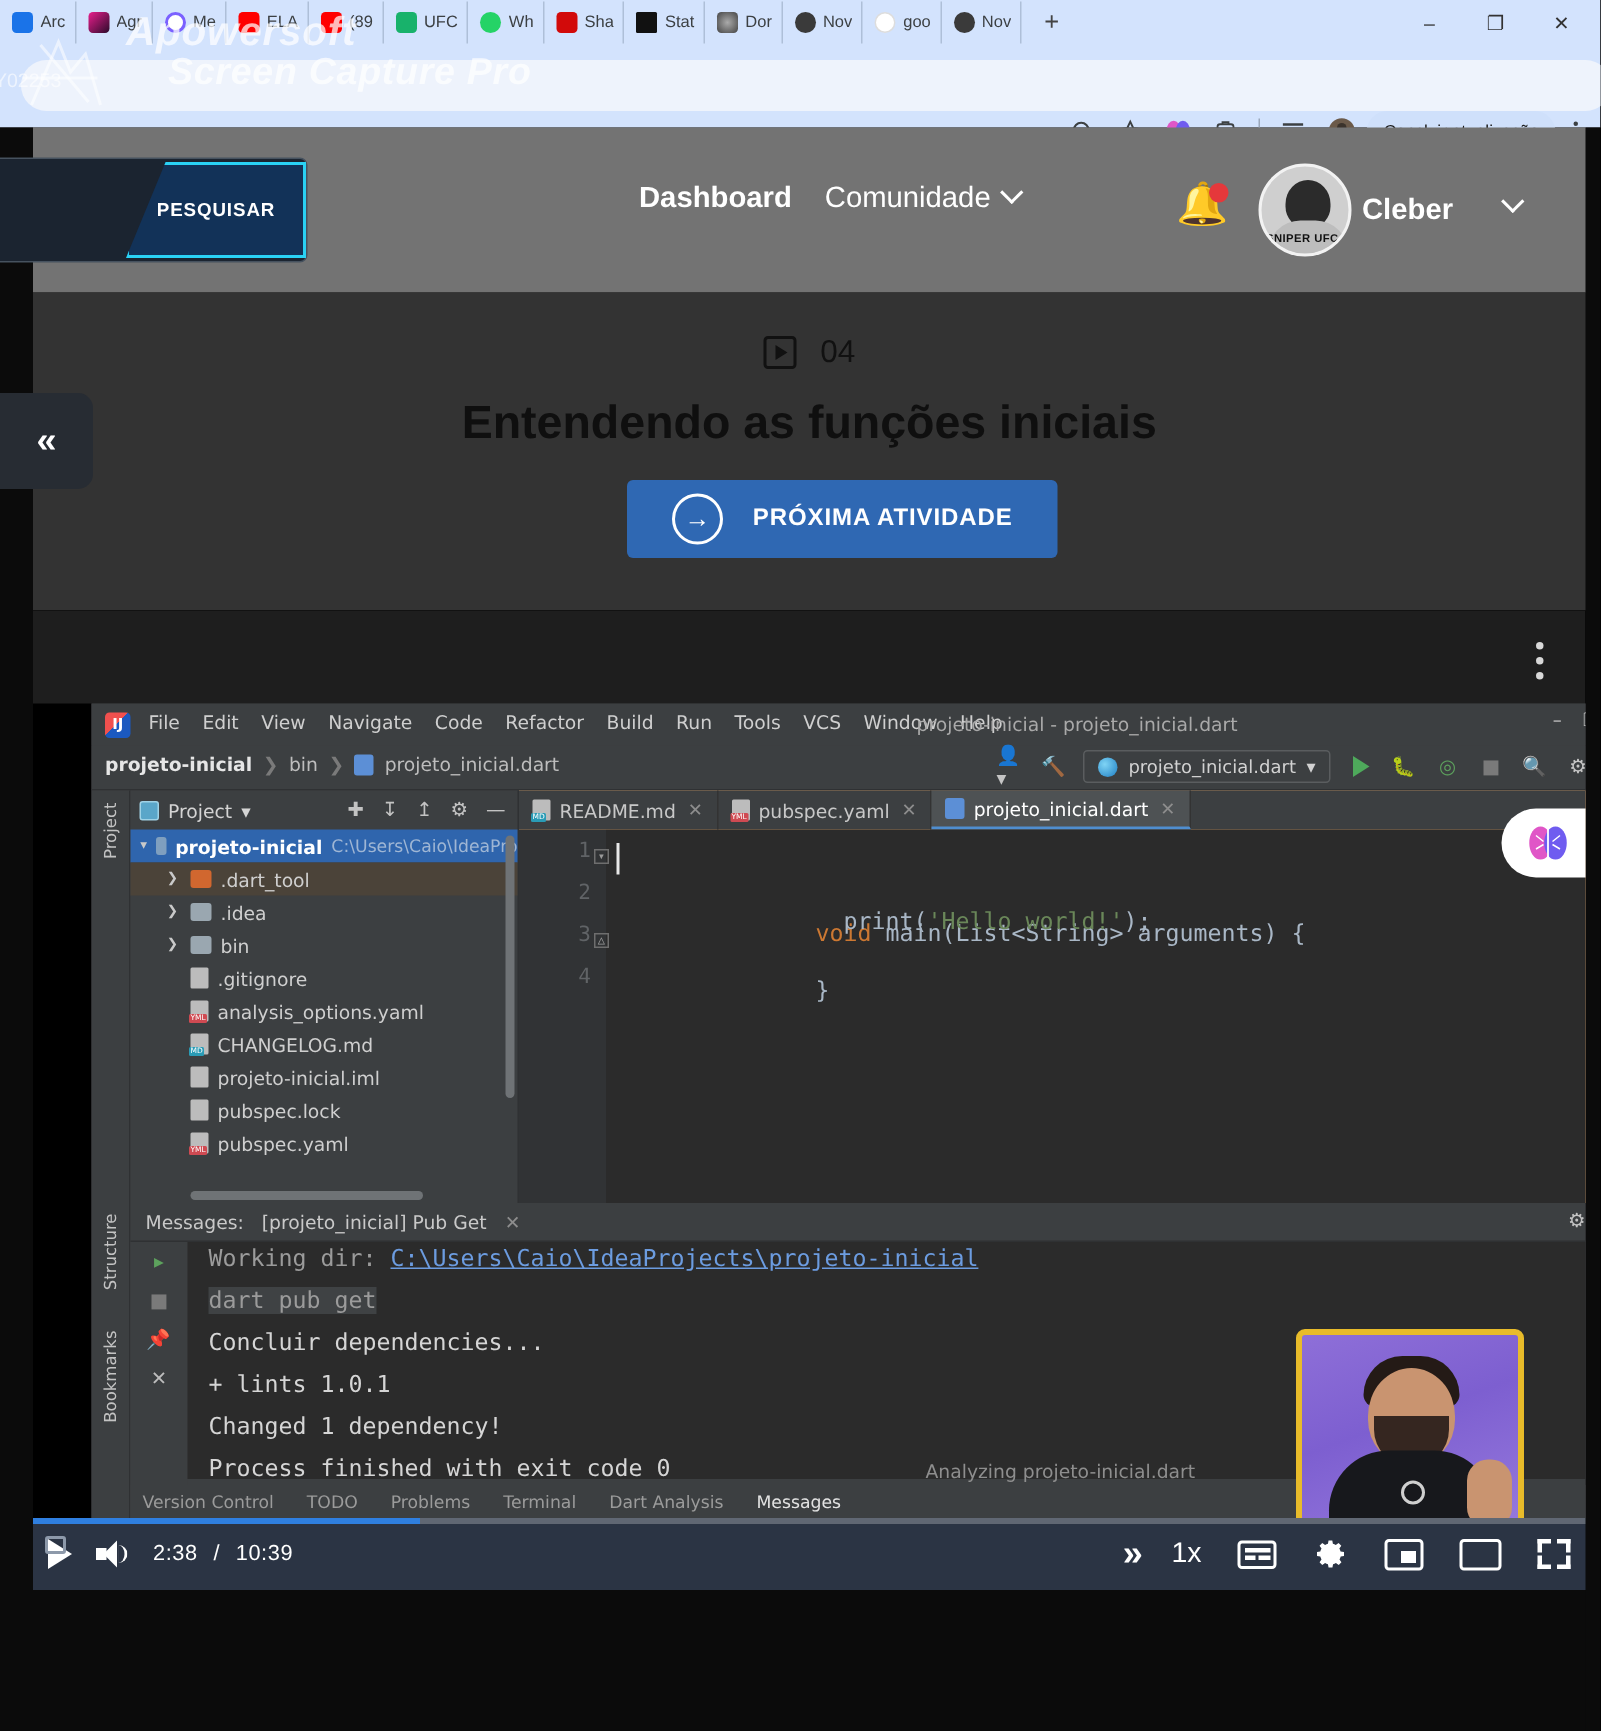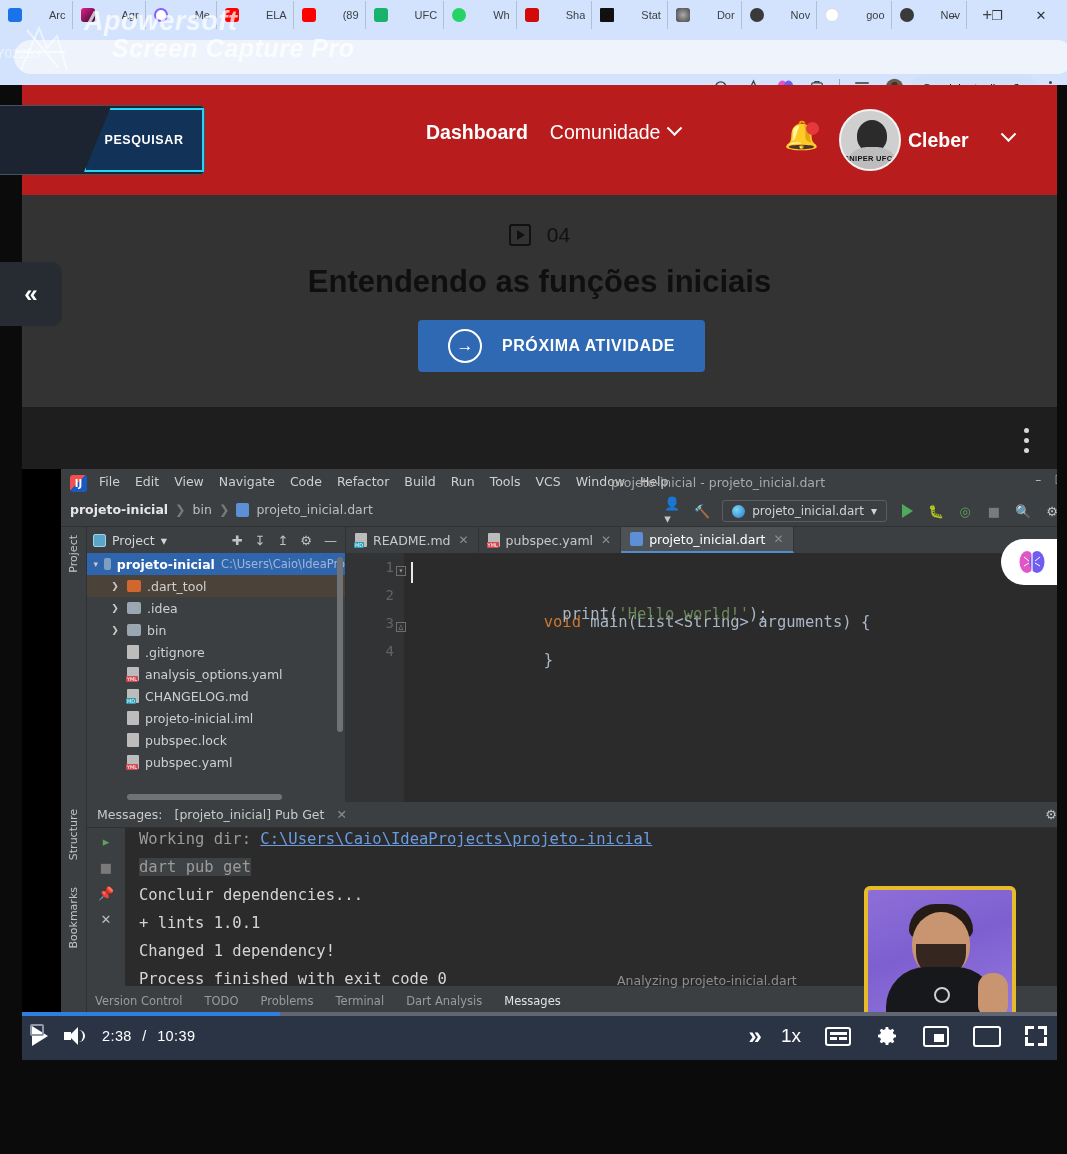--- a/index.html
+++ b/index.html
@@ -14,21 +14,21 @@
   
   .browser-chrome { position:absolute; left:0; top:0; width:1067px; height:85px; background:#d3e3fd; }
   .tabstrip { position:absolute; left:0; top:0; width:1067px; height:30px; display:flex; align-items:center; }
   .tab {
     display:flex; align-items:center; gap:5px;
     height:28px; padding:0 6px 0 8px; min-width:0;
     border-right:1px solid #aebfd8;
     font-size:11px; color:#3c4043; white-space:nowrap; overflow:hidden;
   }
   .tab .favicon { width:14px; height:14px; border-radius:3px; flex:0 0 14px; }
-  .tab .tlabel { overflow:hidden; text-overflow:clip; max-width:34px;margin-left:22px; }
+  .tab .tlabel { overflow:hidden; text-overflow:clip; max-width:34px; }
   .newtab { width:28px; height:28px; display:flex; align-items:center; justify-content:center;
             font-size:17px; color:#444; margin-left:6px; }
   .wincontrols { position:absolute; right:4px; top:0; height:30px; display:flex; align-items:center; gap:0; }
   .wincontrols div { width:44px; height:30px; display:flex; align-items:center; justify-content:center;
                      font-size:13px; color:#333; }
 
   .toolbar-row { position:absolute; left:0; top:30px; width:1067px; height:55px; }
   .omnibox { position:absolute; left:14px; top:10px; width:1060px; height:34px;
              background:#eef3fc; border-radius:17px; }
   .tb-icons { position:absolute; right:0; top:30px; height:55px; display:flex; align-items:center; gap:2px; padding-right:6px; }
@@ -45,21 +45,21 @@
                color:rgba(255,255,255,.72); }
   .wm-l1 { position:absolute; left:84px; top:8px; font-size:27px; font-style:italic; font-weight:bold;
            letter-spacing:.5px; white-space:nowrap; }
   .wm-l2 { position:absolute; left:112px; top:36px; font-size:25px; font-style:italic; font-weight:bold;
            letter-spacing:.5px; white-space:nowrap; }
   .wm-code { position:absolute; left:-4px; top:48px; font-size:13px; color:rgba(255,255,255,.6); }
   .wm-mark { position:absolute; left:12px; top:24px; width:62px; height:56px;
              color:rgba(255,255,255,.6); }
 
   
-  .site-nav { position:absolute; left:22px; top:85px; width:1035px; height:110px; background:#b91c1c; }
+  .site-nav { position:absolute; left:22px; top:85px; width:1035px; height:110px; background:#737373; }
   .search-wrap { position:absolute; left:-180px; top:20px; width:363px; height:70px;
                  background:#1b2430; border:1px solid #46525f; border-radius:5px; }
   .pesquisar-btn { position:absolute; right:0px; top:2px; width:120px; height:64px;
                    background:#123258; border:2px solid #2ad2f5;
                    clip-path: polygon(22% 0, 100% 0, 100% 100%, 0 100%);
                    display:flex; align-items:center; justify-content:center; }
   .pesquisar-btn span { font-size:12.5px; font-weight:bold; color:#fff; letter-spacing:.6px; }
   .nav-links { position:absolute; left:404px; top:36px; display:flex; align-items:center; gap:22px; }
   .nav-link { font-size:19.5px; font-weight:bold; color:#ffffff; display:flex; align-items:center; gap:9px; }
   .nav-link.sub { font-weight:normal; }

